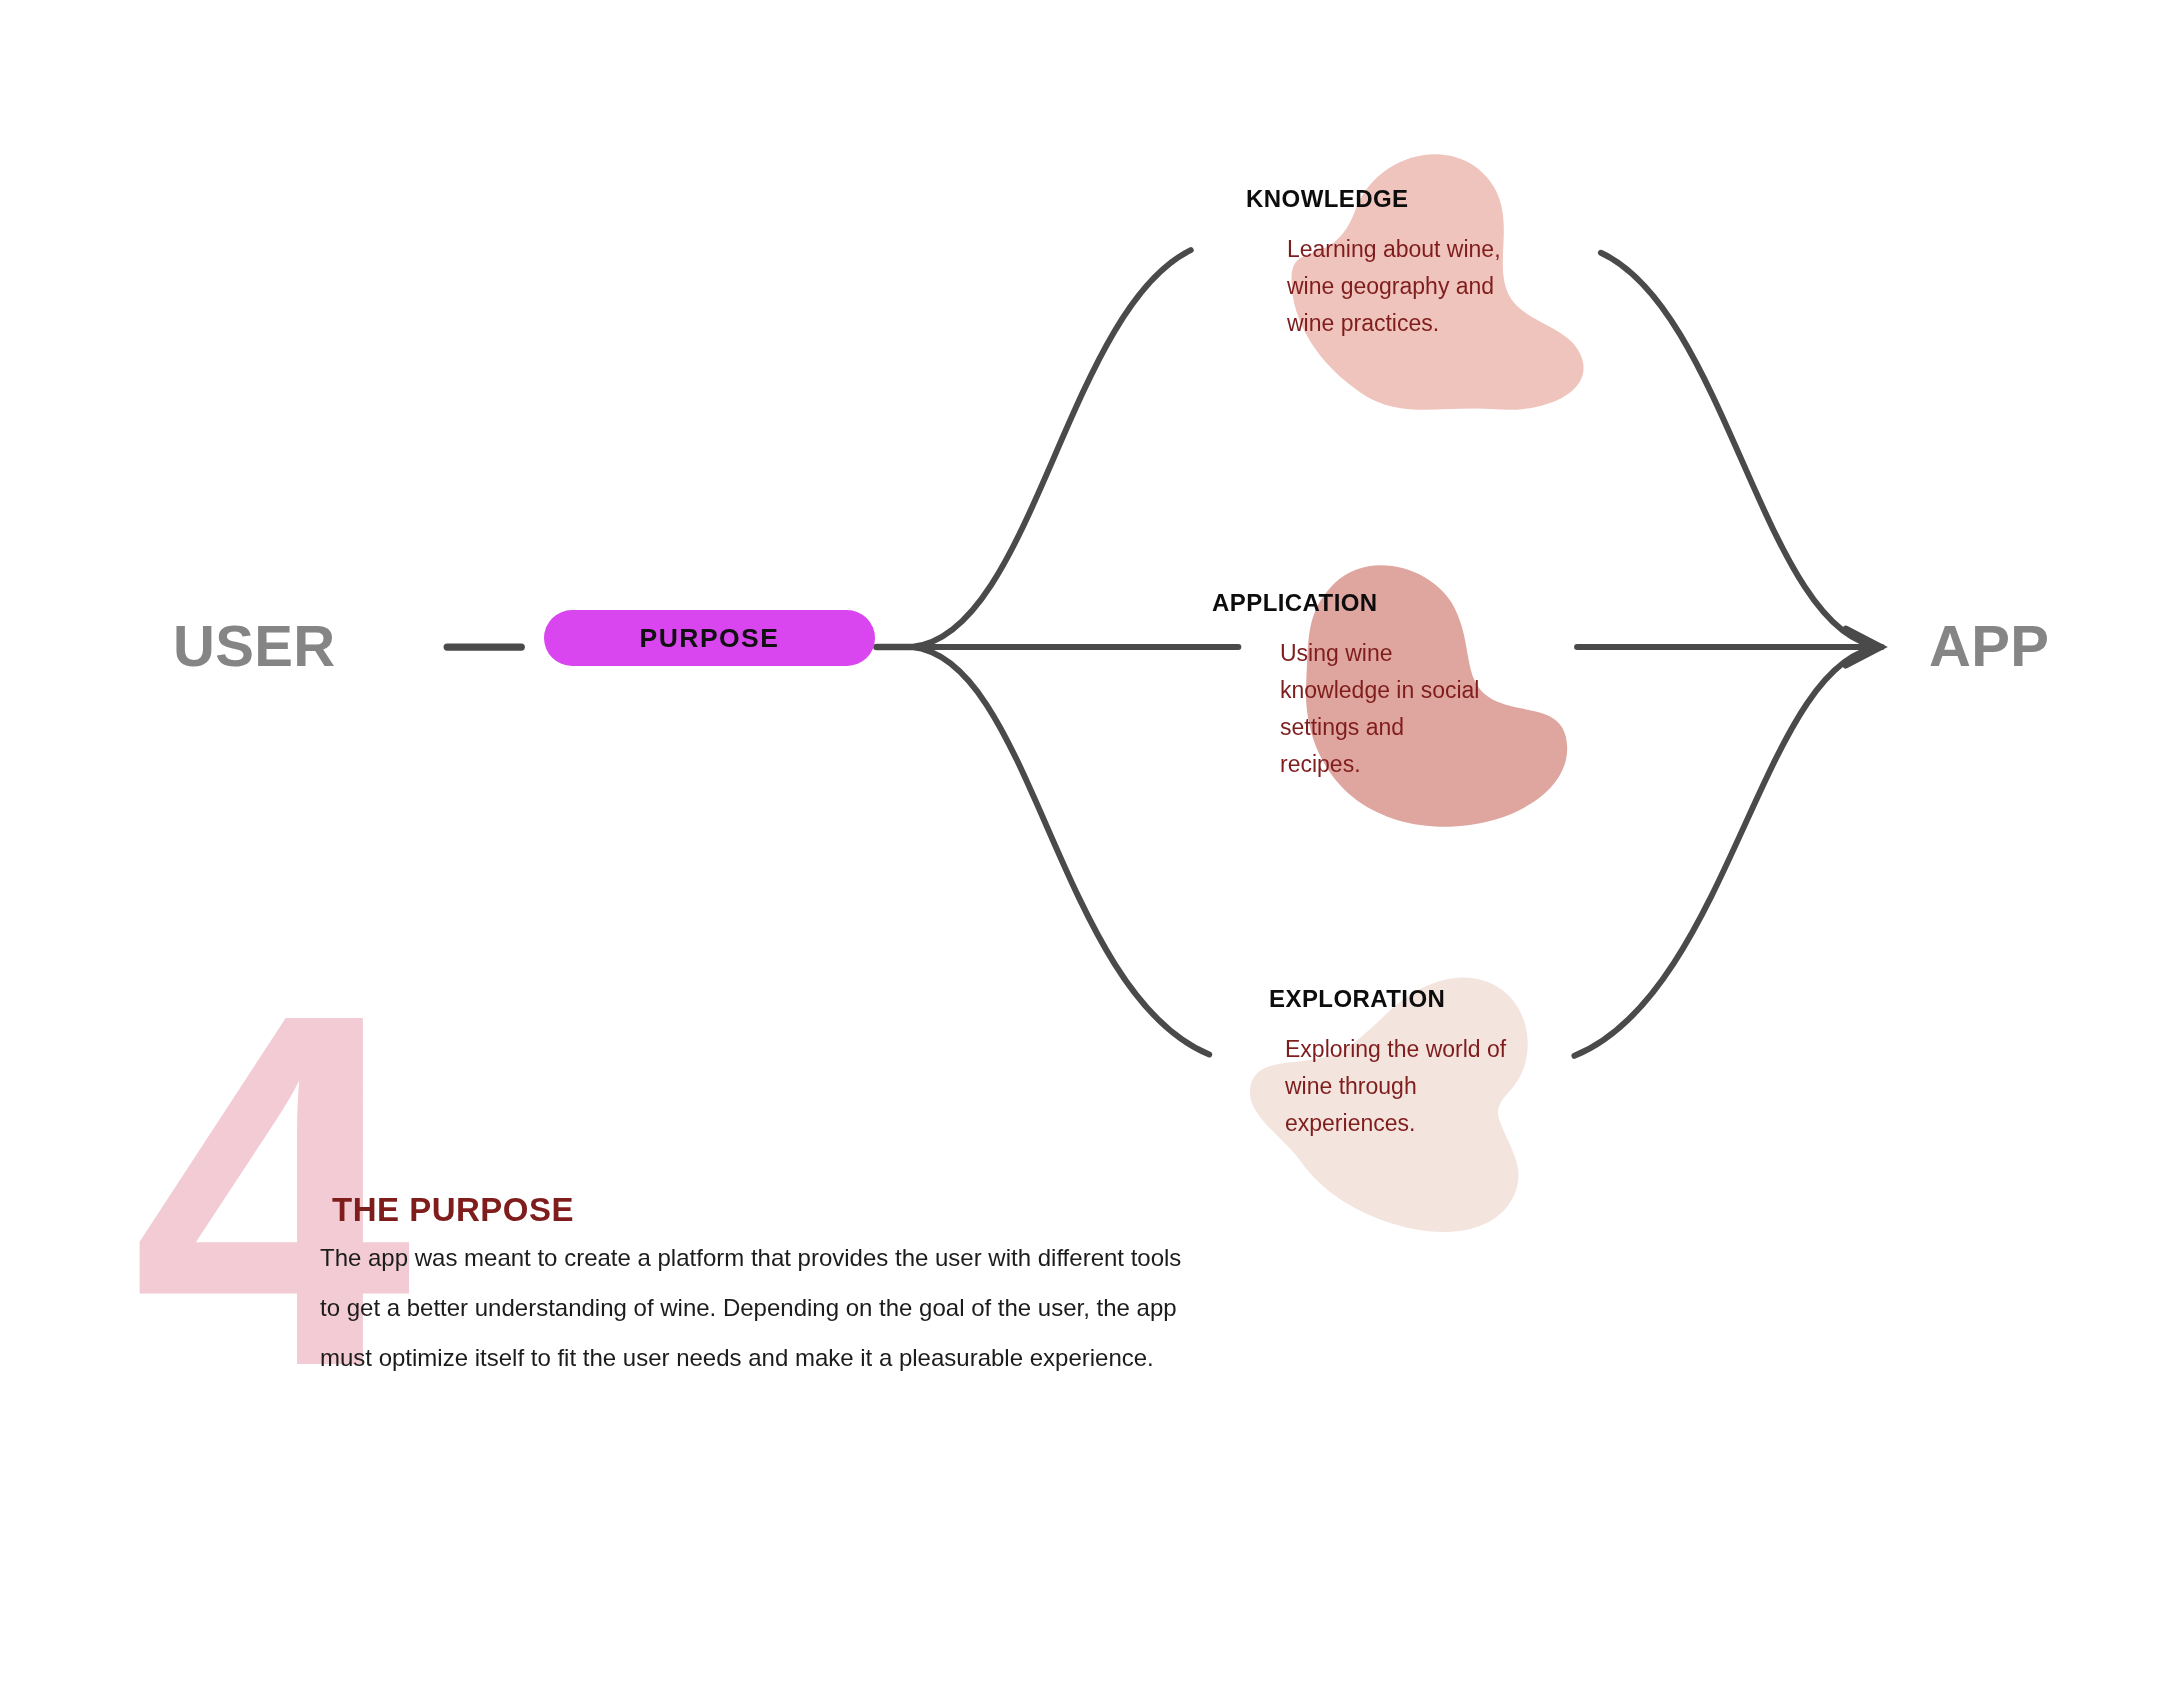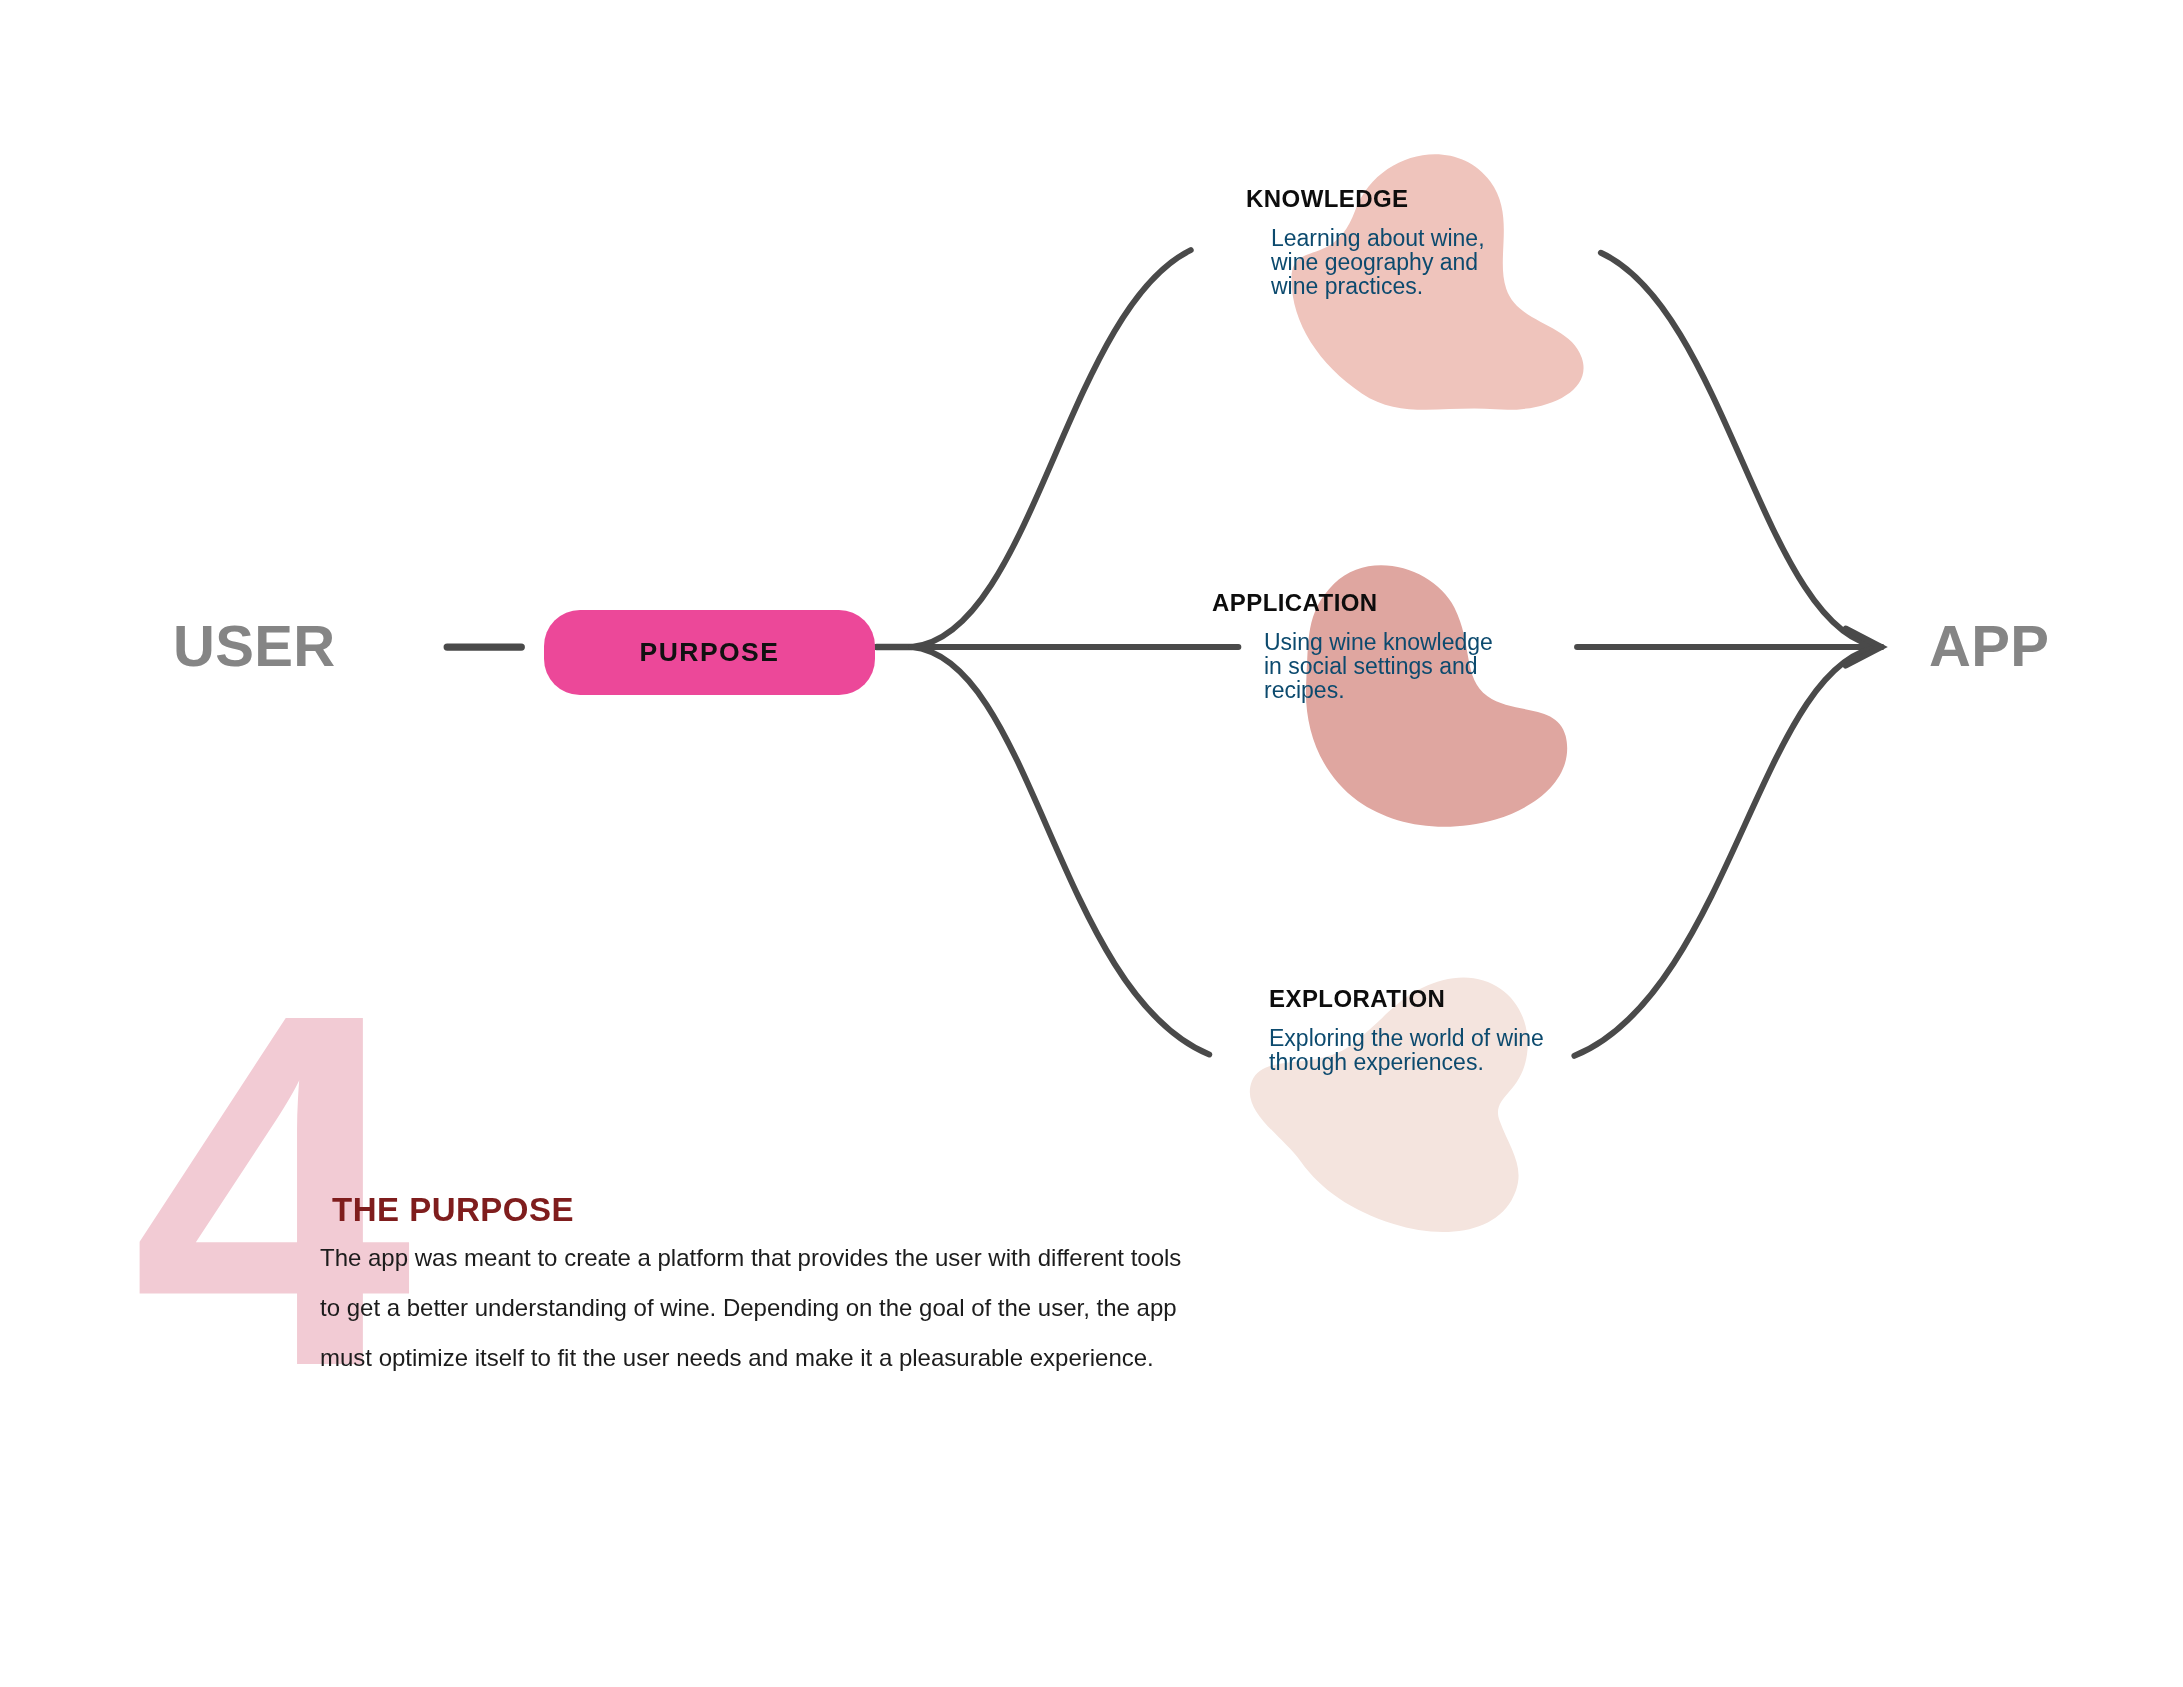--- a/index.html
+++ b/index.html
@@ -71,23 +71,23 @@
   #user-label { left: 173px; top: 607px; }
   #app-label  { left: 1929px; top: 607px; }
 
   
   #purpose-pill {
     position: absolute;
     z-index: 5;
     left: 544px;
     top: 610px;
     width: 331px;
-    height: 85px;
+    height: 56px;
     border-radius: 36px;
-    background: #ec4899;
+    background: #d946ef;
     display: flex;
     align-items: center;
     justify-content: center;
   }
   #purpose-pill .pill-text {
     color: #111111;
     font-weight: 700;
     font-size: 26.5px;
     letter-spacing: 0.055em;
     white-space: nowrap;
@@ -102,25 +102,25 @@
   .branch .branch-title {
     color: #0d0d0d;
     font-weight: 700;
     font-size: 24px;
     letter-spacing: 0.018em;
     line-height: 32px;
     margin: 0 0 10.6px 0;
     white-space: nowrap;
   }
   .branch .branch-desc {
-    color: #0c4a6e;
+    color: #7f1d1d;
     font-weight: 400;
     font-size: 23px;
-    line-height: 24px;
-    margin: 0;
+    line-height: 37px;
+    margin: 16px;
   }
 
   #branch-knowledge  { left: 1246px; top: 183px; }
   #branch-knowledge .branch-desc { padding-left: 25px; }
 
   #branch-application { left: 1212px; top: 587px; }
   #branch-application .branch-desc { padding-left: 52px; }
 
   #branch-exploration { left: 1269px; top: 983px; }
   #branch-exploration .branch-desc { padding-left: 0px; }

